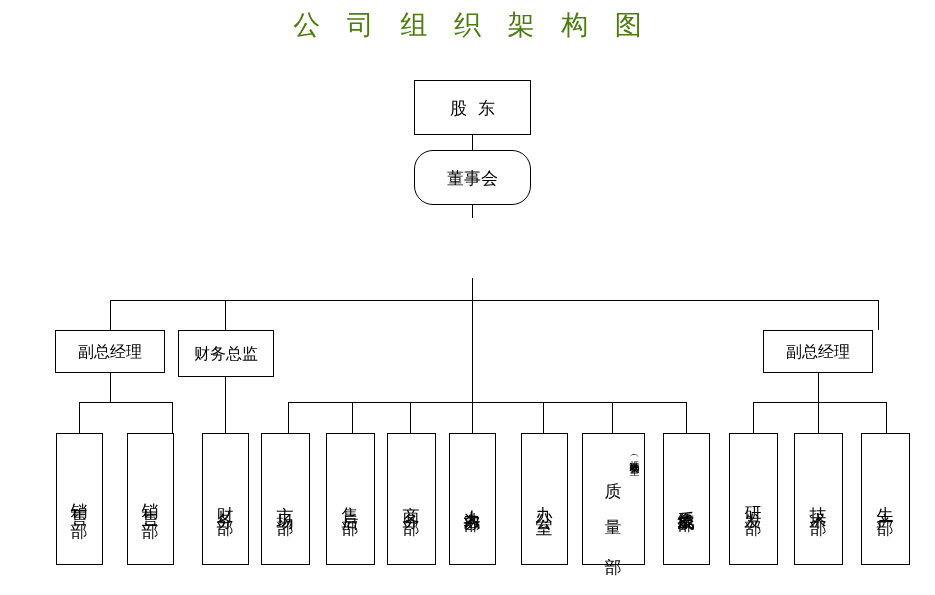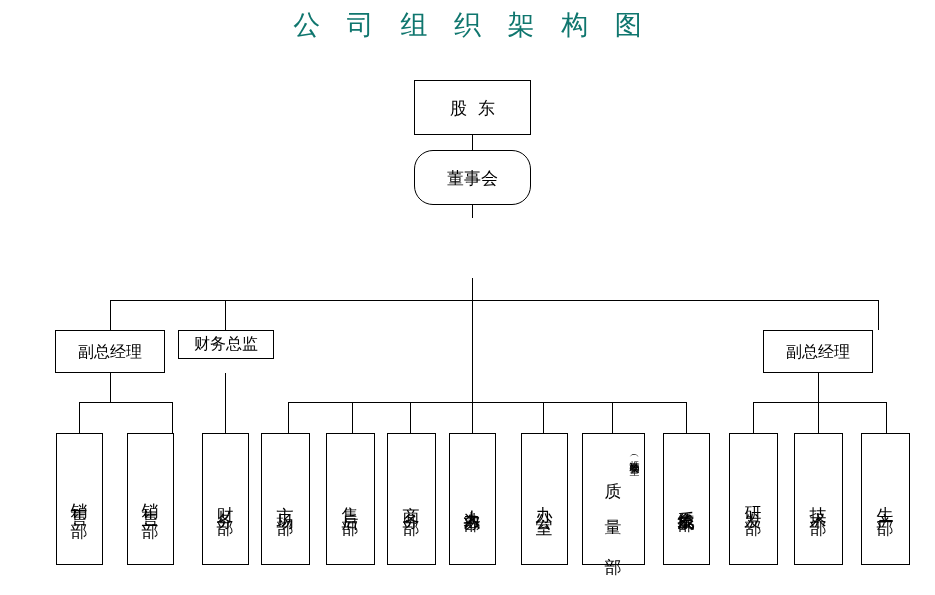--- a/index.html
+++ b/index.html
@@ -17,21 +17,21 @@
   }
   
   #chart-title {
     position: absolute;
     left: 0;
     top: 8px;
     width: 935px;
     text-align: center;
     font-size: 27px;
     line-height: 34px;
-    color: #0f766e;
+    color: #4d7c0f;
     letter-spacing: 9px;
     text-indent: 9px;
     font-family: "DejaVu Sans", "Liberation Sans", sans-serif;
     white-space: pre;
   }
   
   .node {
     position: absolute;
     box-sizing: border-box;
     border: 1px solid #000000;
@@ -128,21 +128,21 @@
 
   <div class="vline" style="left:110px; top:300px; height:30px;"></div>
   <div class="vline" style="left:225px; top:300px; height:30px;"></div>
   <div class="vline" style="left:472px; top:300px; height:102px;"></div>
   <div class="vline" style="left:878px; top:300px; height:30px;"></div>
 
   <div class="node" style="left:55px; top:330px; width:110px; height:43px;">
     <span>副总经理</span>
   </div>
 
-  <div class="node" style="left:178px; top:330px; width:96px; height:29px;font-family:Liberation Mono, monospace;">
+  <div class="node" style="left:178px; top:330px; width:96px; height:47px;">
     <span>财务总监</span>
   </div>
 
   <div class="node" style="left:763px; top:330px; width:110px; height:43px;">
     <span>副总经理</span>
   </div>
 
   <div class="vline" style="left:110px; top:373px; height:29px;"></div>
   <div class="hline" style="left:79px; top:402px; width:93px;"></div>
   <div class="vline" style="left:79px; top:402px; height:31px;"></div>

